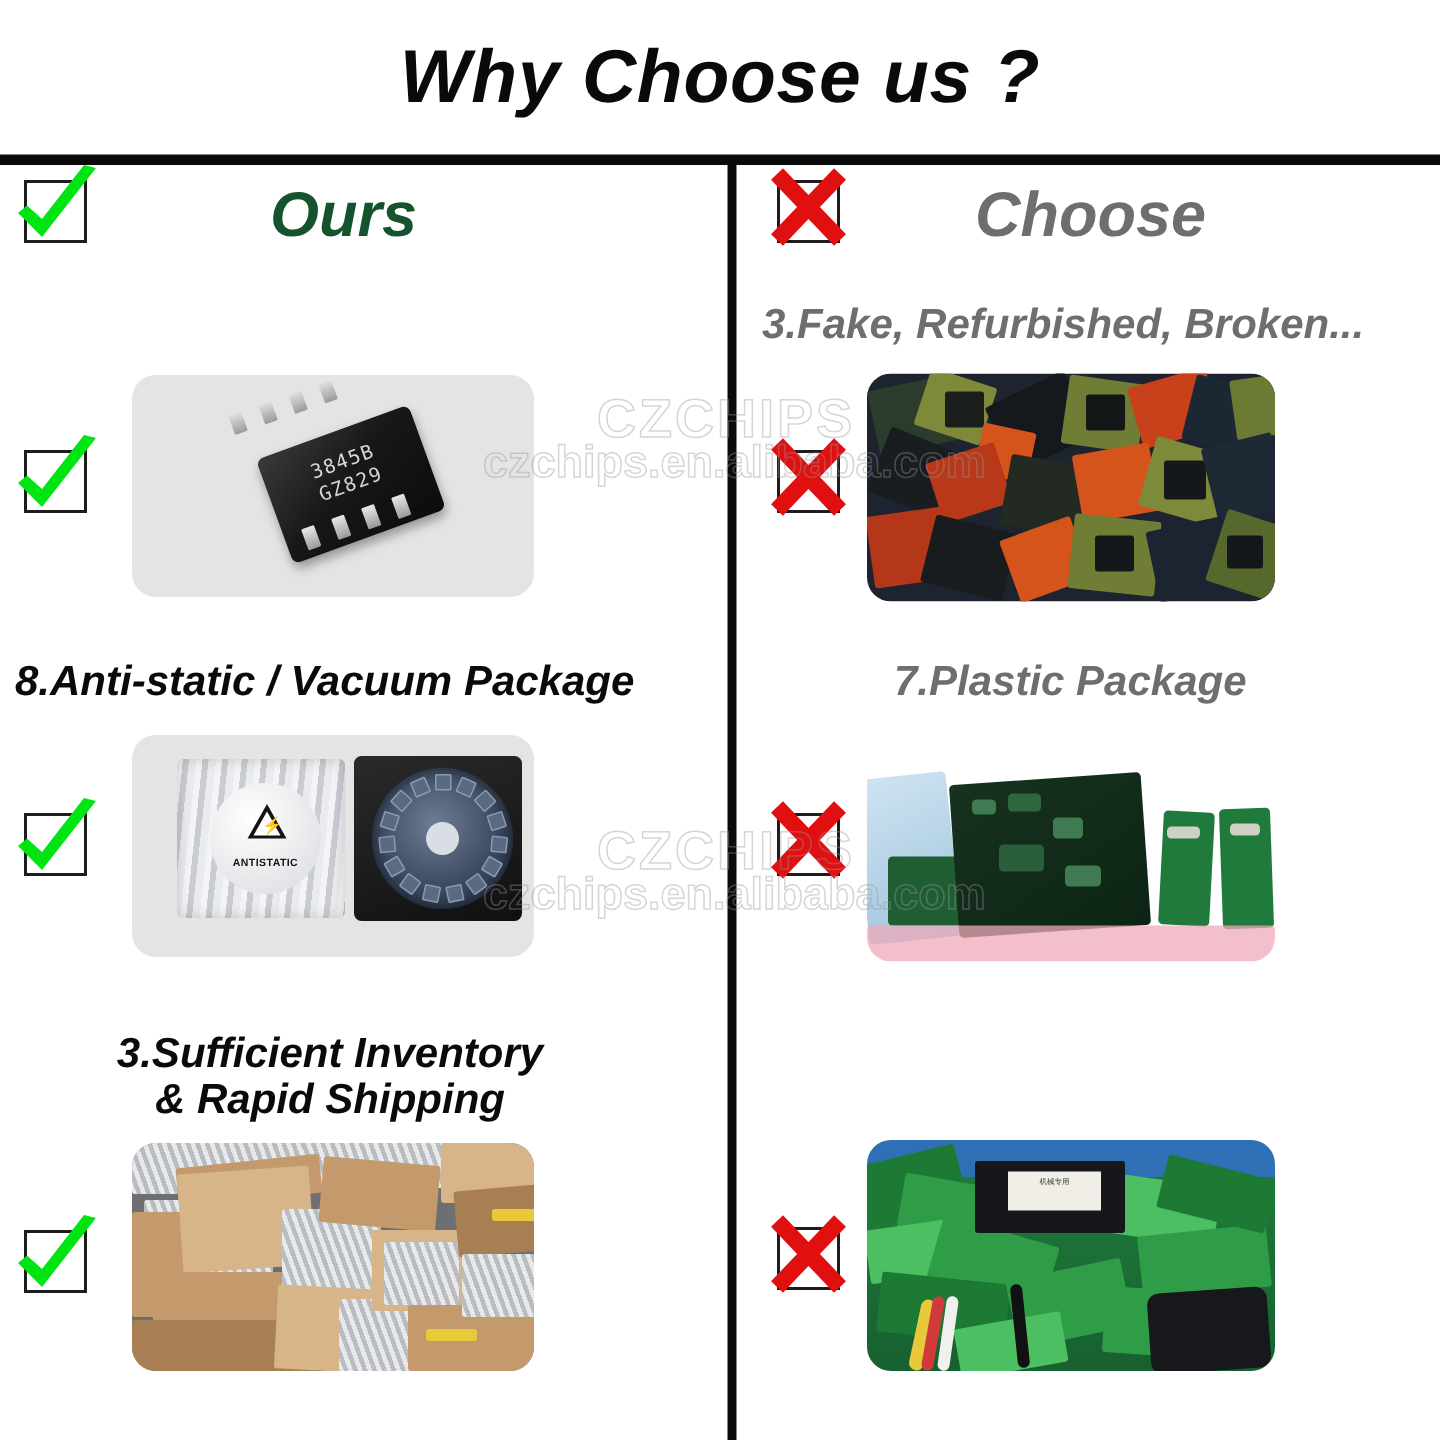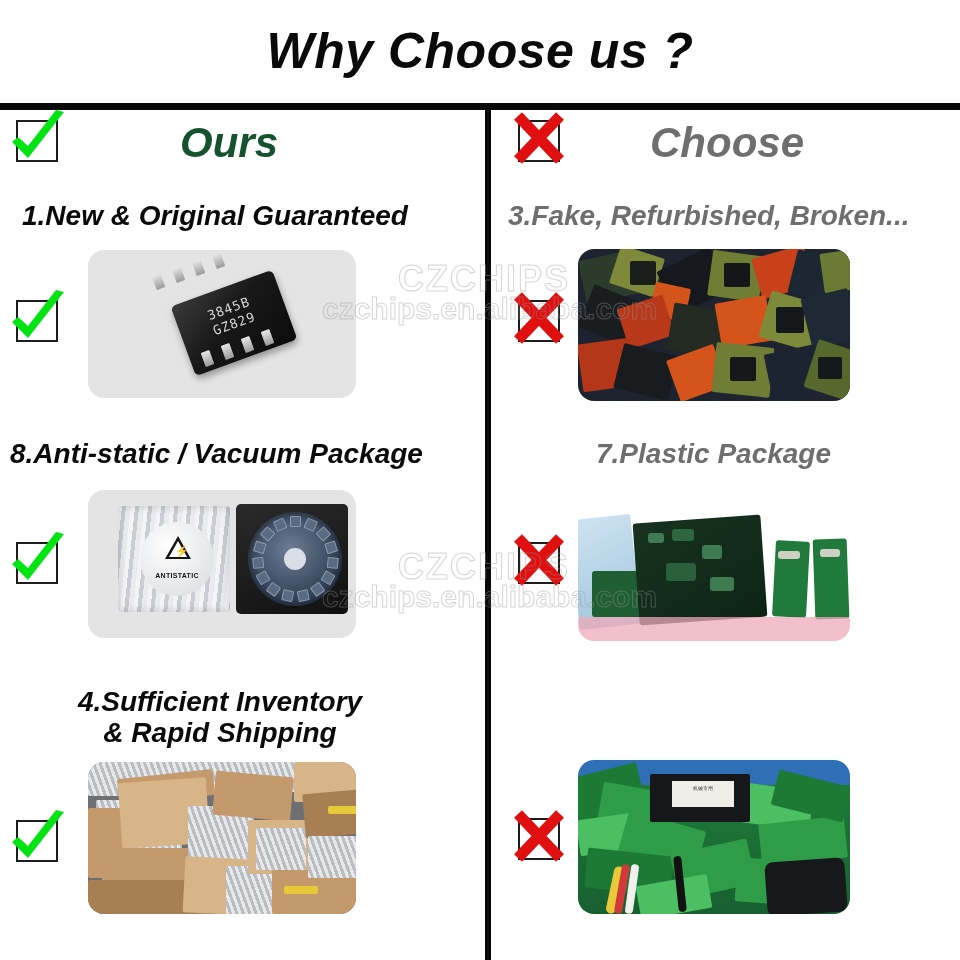--- a/index.html
+++ b/index.html
@@ -208,21 +208,20 @@
   <div class="colhead ours">Ours</div>
 
   <div class="mark" style="left:508px; top:118px;">
     <div class="box"></div>
     <svg viewBox="0 0 62 62">
       <path d="M10 8 L52 52 M52 8 L10 52" stroke="#e01010" stroke-width="11" stroke-linecap="butt" fill="none"></path>
     </svg>
   </div>
   <div class="colhead other">Choose</div>
 
-  <div class="feat good" style="left:22px; top:200px;">1.New &amp; Original Guaranteed</div>
 
   <div class="mark" style="left:6px; top:298px;">
     <div class="box"></div>
     <svg viewBox="0 0 62 62">
       <path d="M6 34 L22 50 L58 4 L50 2 L22 38 L12 29 Z" fill="#00e512"></path>
     </svg>
   </div>
 
   <div class="photo plain" style="left:88px; top:250px; width:268px; height:148px;">
     <div class="chip-body">
@@ -342,21 +341,21 @@
     <div class="pcb" style="left:88px; top:74px; width:30px; height:18px; background:#2a5f3b;"></div>
     <div class="pcb" style="left:132px; top:88px; width:24px; height:14px; background:#3f7a50;"></div>
     <div class="pcb" style="left:196px; top:52px; width:34px; height:76px; background:#1f7a3c; transform:rotate(3deg);"></div>
     <div class="pcb" style="left:236px; top:50px; width:34px; height:80px; background:#1f7a3c; transform:rotate(-2deg);"></div>
     <div class="pcb" style="left:200px; top:62px; width:22px; height:8px; background:#cfcfc4;"></div>
     <div class="pcb" style="left:242px; top:60px; width:20px; height:8px; background:#cfcfc4;"></div>
     <div class="pcb" style="left:0px; top:128px; width:272px; height:24px; background:rgba(238,170,186,.75);"></div>
   </div>
 
   <div class="feat good two" style="left:40px; top:686px; width:360px;">
-    <span>4.Sufficient Inventory</span><br>
+    <span>3.Sufficient Inventory</span><br>
     <span>&amp; Rapid Shipping</span>
   </div>
 
   <div class="mark" style="left:6px; top:818px;">
     <div class="box"></div>
     <svg viewBox="0 0 62 62">
       <path d="M6 34 L22 50 L58 4 L50 2 L22 38 L12 29 Z" fill="#00e512"></path>
     </svg>
   </div>
 

